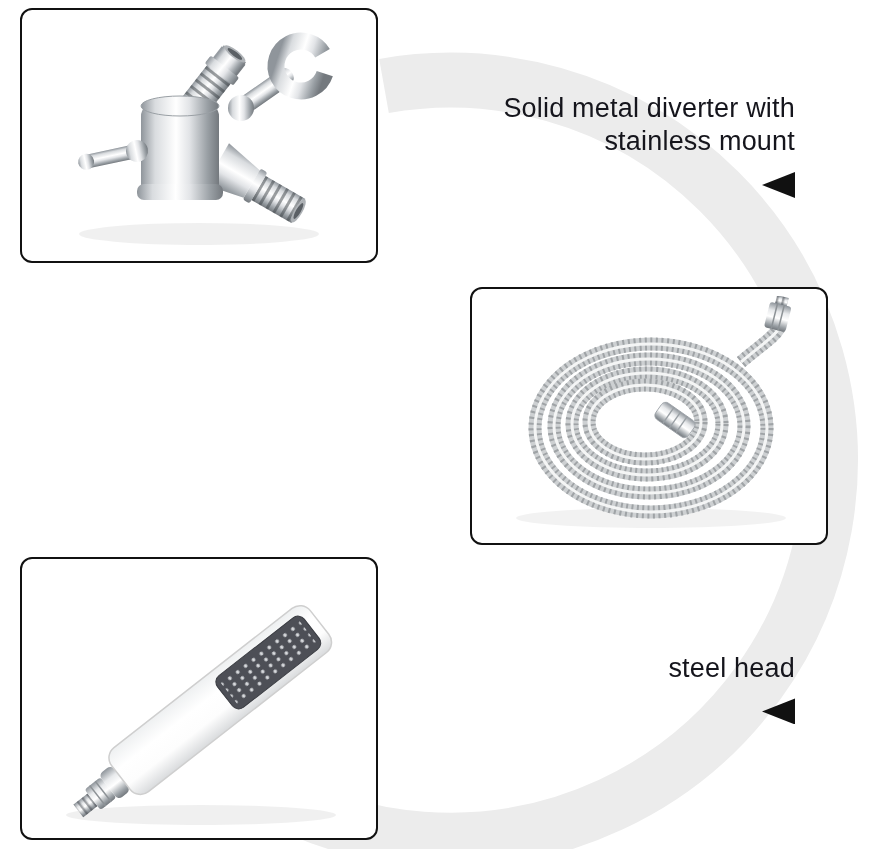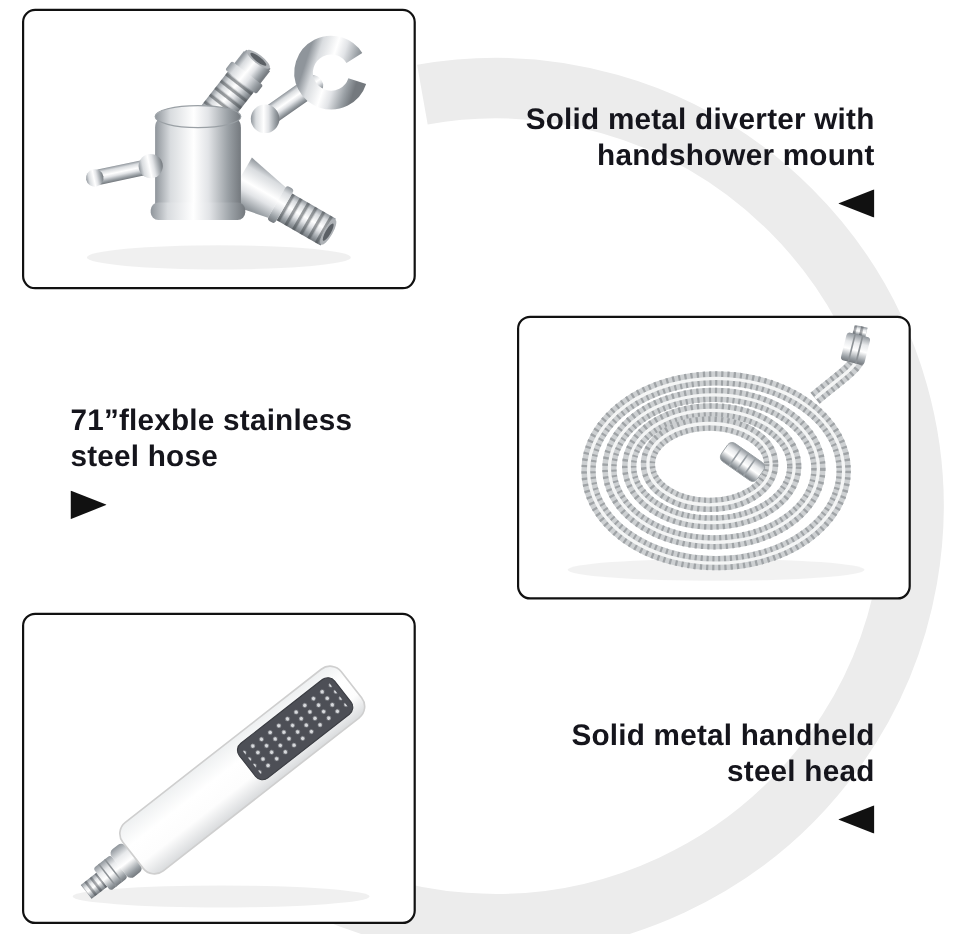--- a/index.html
+++ b/index.html
@@ -19,21 +19,21 @@
   .photo-box{
     position:absolute;background:#ffffff;border:2px solid var(--box-border);
     border-radius:12px;display:flex;align-items:center;justify-content:center;
     overflow:hidden;
   }
   #box-diverter{left:20px;top:8px;width:358px;height:255px;}
   #box-hose{left:470px;top:287px;width:358px;height:258px;}
   #box-handheld{left:20px;top:557px;width:358px;height:283px;}
   .photo-box svg{display:block;}
   .callout{
-    position:absolute;color:var(--text);font-weight:bold;font-size:27px;
+    position:absolute;color:var(--text);font-weight:normal;font-size:27px;
     line-height:1.24;letter-spacing:.2px;
   }
   .callout.align-right{text-align:right;}
   .callout .line{white-space:nowrap;}
   .tri{width:33px;height:26px;background:var(--arrow);margin-top:13px;}
   .tri.left{clip-path:polygon(100% 0, 100% 100%, 0 50%);margin-left:auto;}
   .tri.right{clip-path:polygon(0 0, 0 100%, 100% 50%);}
   #callout-diverter{right:81px;top:92px;}
   #callout-hose{left:64px;top:366px;}
   #callout-handheld{right:81px;top:652px;}
@@ -199,29 +199,23 @@
         <rect x="38" y="-28" width="252" height="56" rx="13" fill="url(#s-wand)" stroke="#cfcfcf" stroke-width="1.5"></rect>
 
         <rect x="170" y="-20" width="110" height="40" rx="8" fill="#4d4f56" stroke="#3a3c42" stroke-width="1"></rect>
         <rect x="175" y="-15" width="100" height="30" fill="url(#s-dots)"></rect>
       </g>
     </svg>
   </div>
 
   <div class="callout align-right" id="callout-diverter">
     <div class="line">Solid metal diverter with</div>
-    <div class="line">handshower mount</div>
+    <div class="line">stainless mount</div>
     <div class="tri left"></div>
   </div>
 
-  <div class="callout" id="callout-hose">
-    <div class="line">71”flexble stainless</div>
-    <div class="line">steel hose</div>
-    <div class="tri right"></div>
-  </div>
 
   <div class="callout align-right" id="callout-handheld">
-    <div class="line">Solid metal handheld</div>
     <div class="line">steel head</div>
     <div class="tri left"></div>
   </div>
 
 </div>
 
 </body></html>

